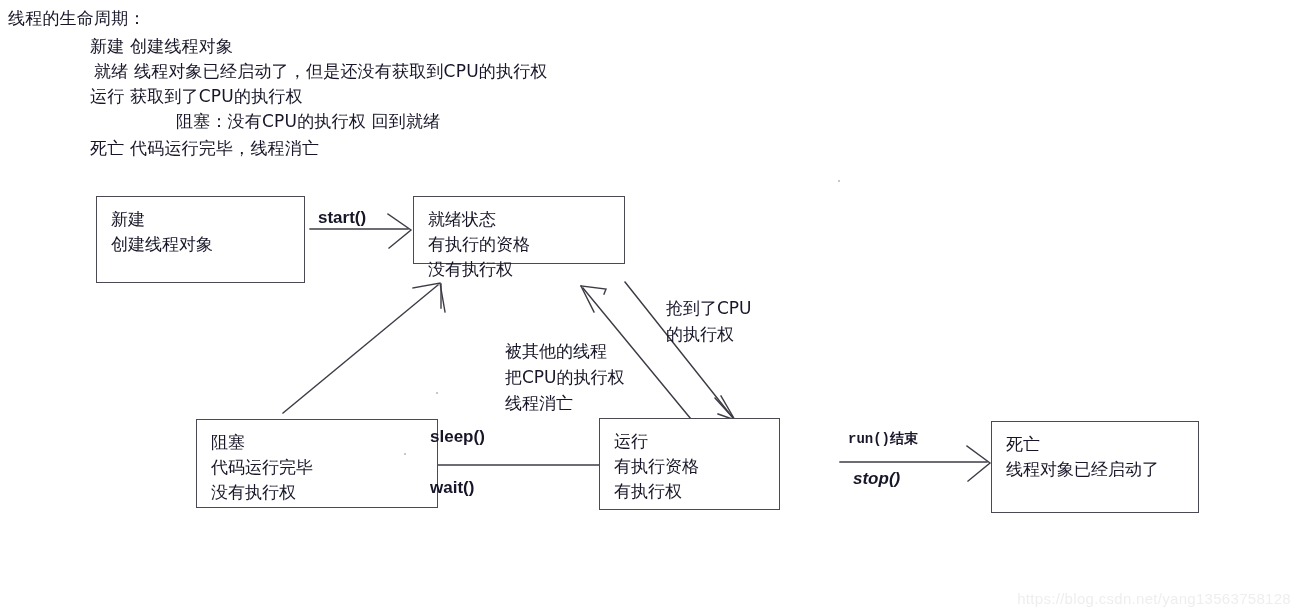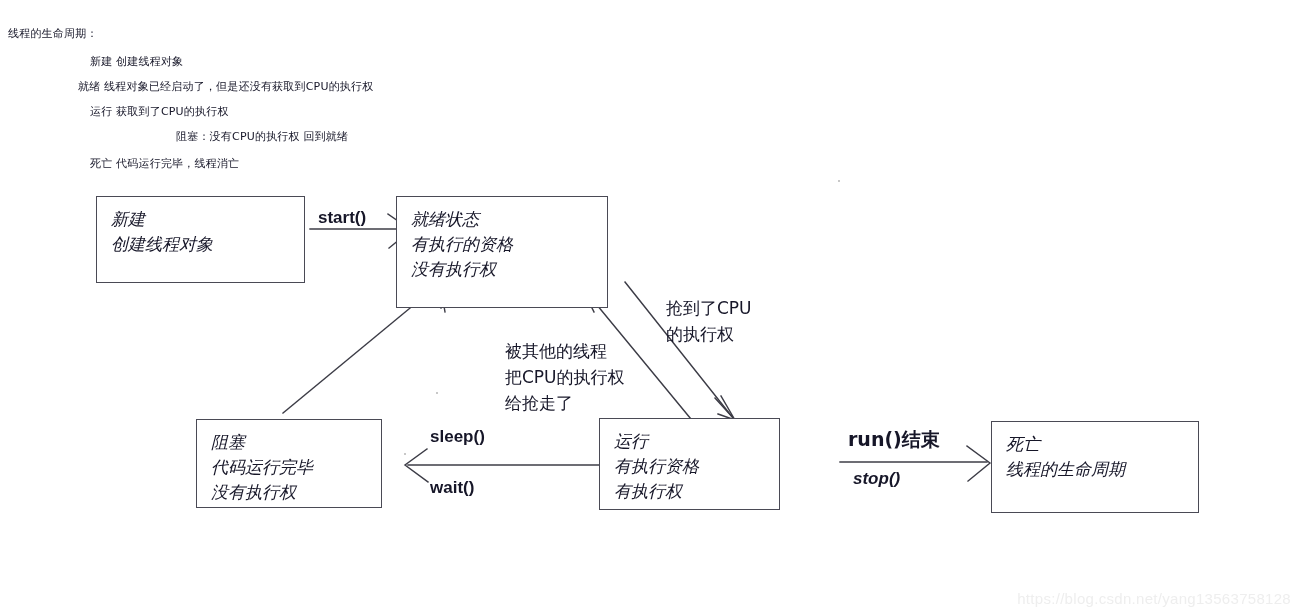--- a/index.html
+++ b/index.html
@@ -19,25 +19,24 @@
   
   #notes {
     position: absolute;
     left: 0;
     top: 0;
     width: 1299px;
   }
   .note-line {
     position: absolute;
     white-space: nowrap;
-    font-size: 11px;
+    font-size: 17px;
     line-height: 20px;
     color: #161628;
     letter-spacing: 0.2px;
-    margin-top: 16px;
   }
 
   
   #diagram {
     position: absolute;
     left: 0;
     top: 0;
     width: 1299px;
     height: 615px;
   }
@@ -49,36 +48,36 @@
     height: 615px;
     pointer-events: none;
   }
 
   .node {
     position: absolute;
     box-sizing: border-box;
     border: 1.4px solid #4a4a55;
     background: #ffffff;
     padding: 10px 0 0 14px;
-    font-style: italic;
   }
   .node-line {
     font-size: 17px;
     line-height: 25px;
     white-space: nowrap;
     color: #161628;
   }
 
   .edge-label {
     position: absolute;
     white-space: nowrap;
-    font-size: 19px;
+    font-size: 14px;
     line-height: 22px;
     color: #161628;
     background: transparent;
+    font-family: Liberation Mono, monospace;
   }
   .edge-label.en {
     font-family: "Liberation Sans", "DejaVu Sans", sans-serif;
     font-weight: 700;
     font-size: 17px;
   }
 
   .annot {
     position: absolute;
     white-space: nowrap;
@@ -106,21 +105,21 @@
   }
 </style>
 </head>
 <body>
 
 <div id="notes">
   <div class="note-line" style="left:8px; top:8px;">线程的生命周期：</div>
 
   <div class="note-line" style="left:90px; top:36px;">新建 创建线程对象</div>
 
-  <div class="note-line" style="left:78px; top:61px;">就绪 线程对象已经启动了，但是还没有获取到CPU的执行权</div>
+  <div class="note-line" style="left:94px; top:61px;">就绪 线程对象已经启动了，但是还没有获取到CPU的执行权</div>
 
   <div class="note-line" style="left:90px; top:86px;">运行 获取到了CPU的执行权</div>
 
   <div class="note-line" style="left:176px; top:111px;">阻塞：没有CPU的执行权 回到就绪</div>
 
   <div class="note-line" style="left:90px; top:138px;">死亡 代码运行完毕，线程消亡</div>
 </div>
 
 <div id="diagram">
 
@@ -149,57 +148,57 @@
       <polyline points="967,446 990,463 968,481"></polyline>
 
     </g>
   </svg>
 
   <div class="node" style="left:96px; top:196px; width:209px; height:87px;">
     <div class="node-line">新建</div>
     <div class="node-line">创建线程对象</div>
   </div>
 
-  <div class="node" style="left:396px; top:196px; width:212px; height:112px;">
+  <div class="node" style="left:413px; top:196px; width:212px; height:68px;">
     <div class="node-line">就绪状态</div>
     <div class="node-line">有执行的资格</div>
     <div class="node-line">没有执行权</div>
   </div>
 
-  <div class="node" style="left:196px; top:419px; width:186px; height:89px;">
+  <div class="node" style="left:196px; top:419px; width:242px; height:89px;">
     <div class="node-line">阻塞</div>
     <div class="node-line">代码运行完毕</div>
     <div class="node-line">没有执行权</div>
   </div>
 
   <div class="node" style="left:599px; top:418px; width:181px; height:92px;">
     <div class="node-line">运行</div>
     <div class="node-line">有执行资格</div>
     <div class="node-line">有执行权</div>
   </div>
 
   <div class="node" style="left:991px; top:421px; width:208px; height:92px;">
     <div class="node-line">死亡</div>
-    <div class="node-line">线程的生命周期</div>
+    <div class="node-line">线程对象已经启动了</div>
   </div>
 
   <div class="edge-label en" style="left:318px; top:207px;">start()</div>
 
   <div class="edge-label en" style="left:430px; top:426px;">sleep()</div>
 
   <div class="edge-label en" style="left:430px; top:477px;">wait()</div>
 
   <div class="edge-label" style="left:848px; top:428px; font-weight:700;">run()结束</div>
 
   <div class="edge-label en" style="left:853px; top:468px;font-style:italic;">stop()</div>
 
   <div class="annot" style="left:505px; top:338px;">
     <div>被其他的线程</div>
     <div>把CPU的执行权</div>
-    <div>给抢走了</div>
+    <div>线程消亡</div>
   </div>
 
   <div class="annot" style="left:666px; top:295px;">
     <div>抢到了CPU</div>
     <div>的执行权</div>
   </div>
 
   <span class="speck" style="left:838px; top:180px;"></span>
   <span class="speck" style="left:436px; top:392px;"></span>
   <span class="speck" style="left:404px; top:453px;"></span>

